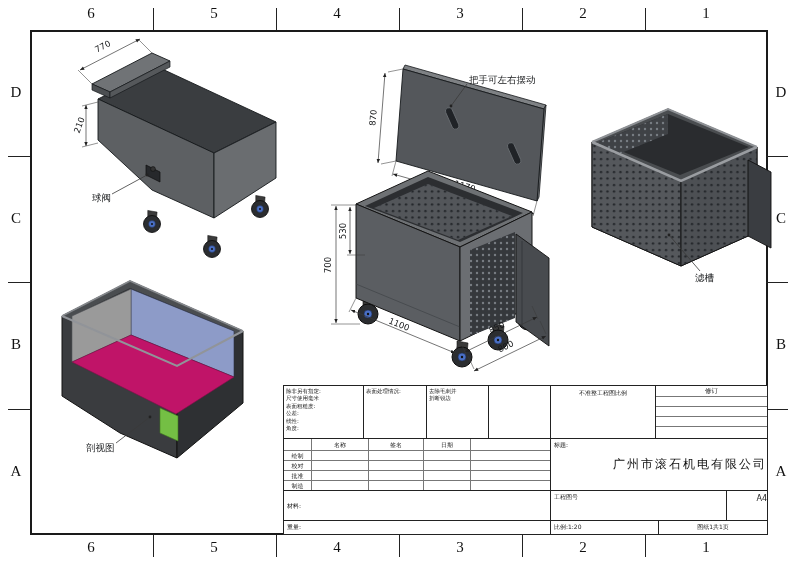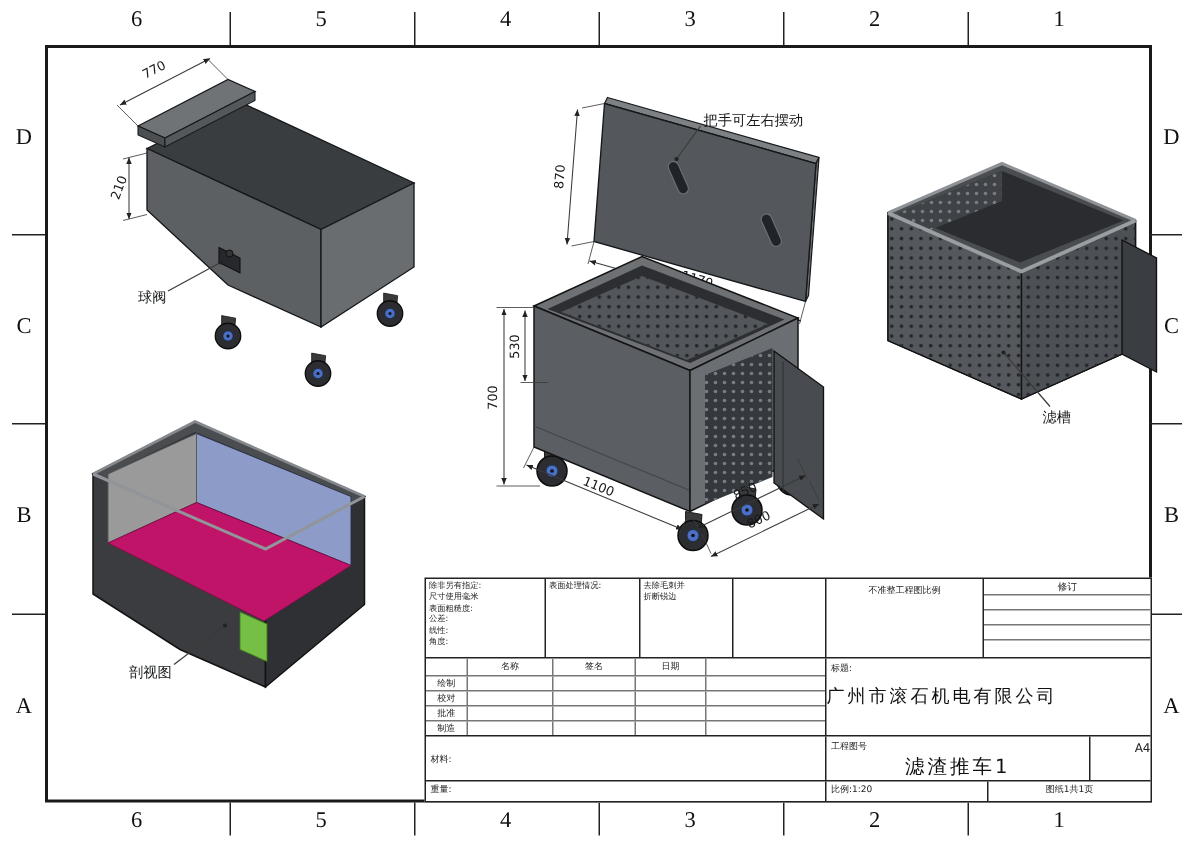--- a/index.html
+++ b/index.html
@@ -41,21 +41,21 @@
   .titlearea { flex:1; }
   .srow { display:flex; height:10px; border-bottom:1px solid #777; }
   .srow.head { height:12px; }
   .srow:last-child { border-bottom:none; }
   .sc { border-right:1px solid #777; text-align:center; line-height:10px; overflow:hidden; }
   .srow.head .sc { line-height:12px; }
   .c0 { width:28px; } .c1 { width:57px; } .c2 { width:55px; } .c3 { width:47px; } .c4 { flex:1; }
   .sc.last { border-right:none; }
   .lbl { font-size:6px; color:#222; }
   .titlearea .lbl, .dwg .lbl { position:absolute; left:3px; top:2px; }
-  .company { text-align:left; margin-top:17px; font-size:12px; letter-spacing:2px; color:#111; }
+  .company { text-align:right; margin-top:17px; font-size:12px; letter-spacing:2px; color:#111; }
   .r3 { height:30px; }
   .material { width:267px; padding:2px 3px; }
   .dwg { flex:1; }
   .dwgno { text-align:center; margin-top:11px; font-size:13px; letter-spacing:2px; color:#111; }
   .a4 { width:40px; text-align:right; font-size:8px; padding-top:3px; }
   .r4 { height:13px; font-size:6px; line-height:11px; }
   .weight { width:267px; padding-left:3px; }
   .scale { width:108px; padding-left:3px; }
   .sheetinfo { flex:1; text-align:center; }
 </style>
@@ -311,21 +311,20 @@
         <div class="lbl">标题:</div>
         <div class="company">广州市滚石机电有限公司</div>
       </div>
     </div>
     <div class="tb-row r3">
       <div class="cell material">
         <span class="lbl">材料:</span>
       </div>
       <div class="cell dwg">
         <div class="lbl">工程图号</div>
-        <div class="dwgno">滤渣推车1</div>
       </div>
       <div class="cell a4">A4</div>
     </div>
     <div class="tb-row r4">
       <div class="cell weight">
         <span>重量:</span>
       </div>
       <div class="cell scale">比例:1:20</div>
       <div class="cell sheetinfo">图纸1共1页</div>
     </div>

